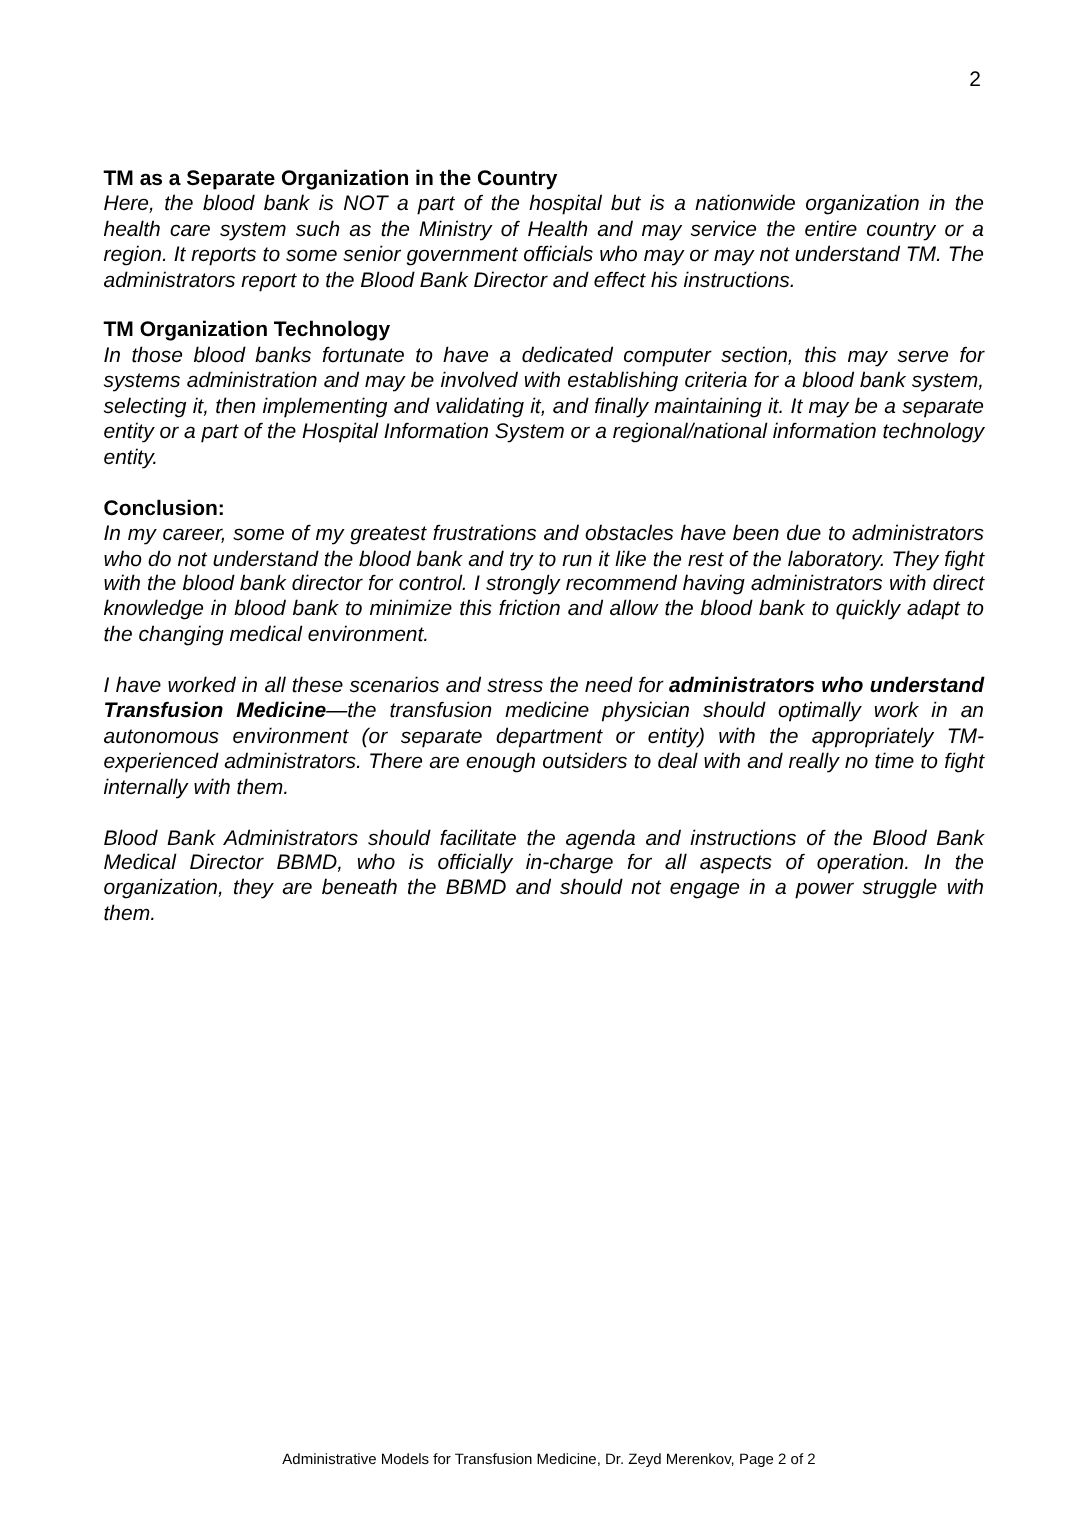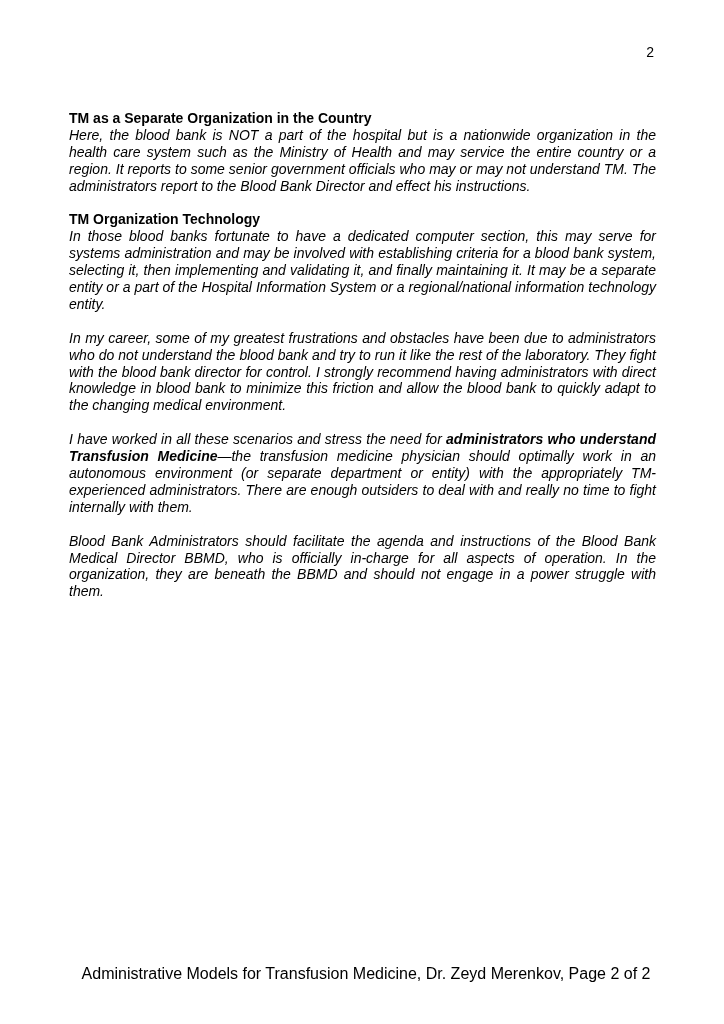--- a/index.html
+++ b/index.html
@@ -42,21 +42,21 @@
     }
     .bold {
       font-weight: bold;
     }
     .footer {
       position: absolute;
       top: 966px;
       left: 0;
       width: 724px;
       text-align: center;
-      font-size: 16px;
+      font-size: 10px;
       line-height: 15px;
       padding-left: 8px;
       box-sizing: border-box;
     }
   </style>
 </head>
 <body>
 
 <div class="page-number">2</div>
 
@@ -66,20 +66,21 @@
     <h2 class="section-heading" style="font-size:14px;line-height:16.9px;">TM as a Separate Organization in the Country</h2>
     <p class="para">Here, the blood bank is NOT a part of the hospital but is a nationwide organization in the health care system such as the Ministry of Health and may service the entire country or a region.  It reports to some senior government officials who may or may not understand TM. The administrators report to the Blood Bank Director and effect his instructions.</p>
   </section>
 
   <section>
     <h2 class="section-heading" style="font-size:14px;line-height:16.9px;">TM Organization Technology</h2>
     <p class="para">In those blood banks fortunate to have a dedicated computer section, this may serve for systems administration and may be involved with establishing criteria for a blood bank system, selecting it, then implementing and validating it, and finally maintaining it.  It may be a separate entity or a part of the Hospital Information System or a regional/national information technology entity.</p>
   </section>
 
   <section>
+    <h2 class="section-heading" style="font-size:14px;line-height:16.9px;">Conclusion:</h2>
     <p class="para">In my career, some of my greatest frustrations and obstacles have been due to administrators who do not understand the blood bank and try to run it like the rest of the laboratory.  They fight with the blood bank director for control.  I strongly recommend having administrators with direct knowledge in blood bank to minimize this friction and allow the blood bank to quickly adapt to the changing medical environment.</p>
     <p class="para"><span>I have worked in all these scenarios and stress the need for </span><span class="bold">administrators who understand Transfusion Medicine</span><span>—the transfusion medicine physician should optimally work in an autonomous environment (or separate department or entity) with the appropriately TM-experienced administrators.  There are enough outsiders to deal with and really no time to fight internally with them.</span></p>
     <p class="para">Blood Bank Administrators should facilitate the agenda and instructions of the Blood Bank Medical Director BBMD, who is officially in-charge for all aspects of operation.  In the organization, they are beneath the BBMD and should not engage in a power struggle with them.</p>
   </section>
 
 </div>
 
 <div class="footer">Administrative Models for Transfusion Medicine, Dr. Zeyd Merenkov, Page 2 of 2</div>
 
 </body></html>

